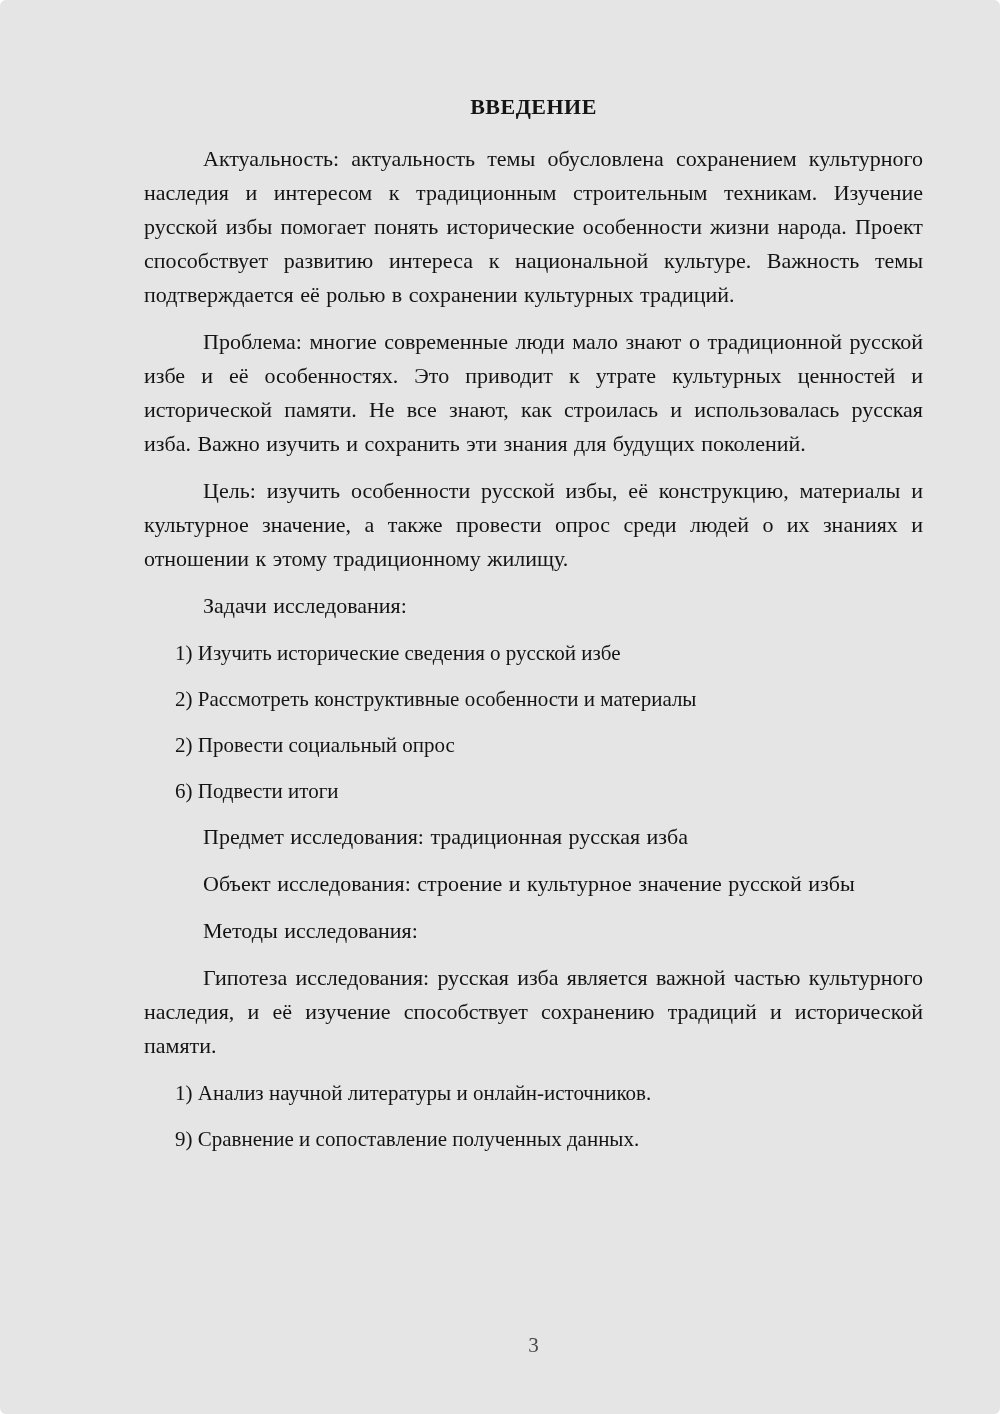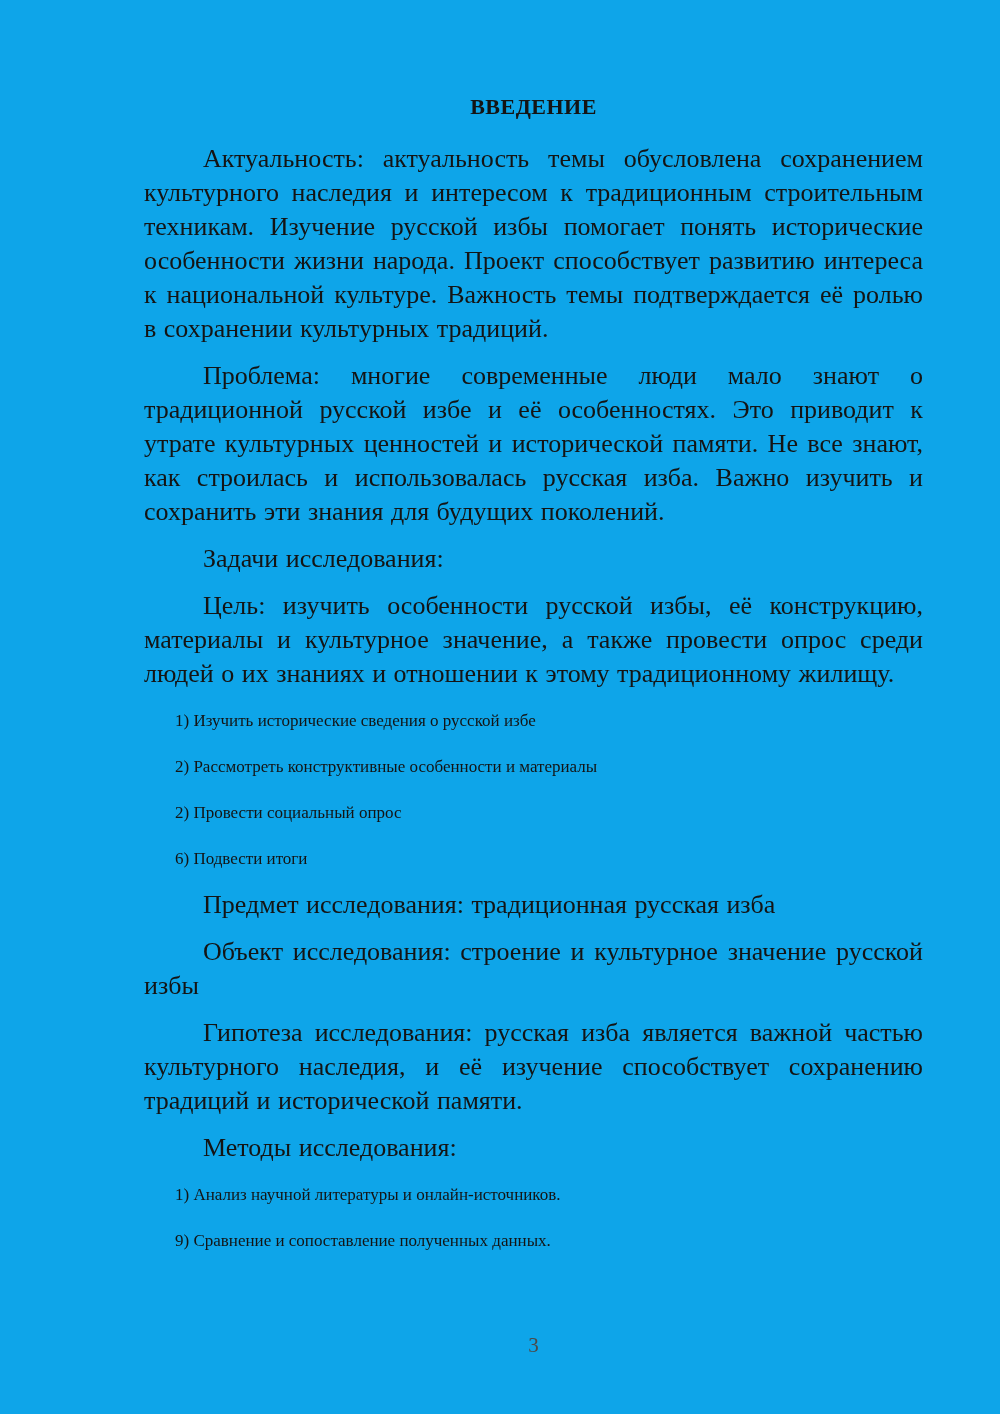--- a/index.html
+++ b/index.html
@@ -5,48 +5,49 @@
   html, body {
     margin: 0;
     padding: 0;
     background: #ffffff;
   }
   .page {
     position: relative;
     width: 1000px;
     height: 1414px;
     margin: 0 auto;
-    background: #0ea5e9;
+    background: #e5e5e5;
     box-sizing: border-box;
     padding: 90px 77px 0 144px;
     font-family: "Liberation Serif", "DejaVu Serif", serif;
     color: #141414;
     overflow: hidden;
+    border-radius: 6px;
   }
   .title {
     font-size: 22px;
     line-height: 34px;
     font-weight: bold;
     text-align: center;
     margin: 0 0 18px 0;
     letter-spacing: 0.5px;
   }
   .para {
-    font-size: 26px;
+    font-size: 22px;
     line-height: 34px;
     text-align: justify;
     text-indent: 59px;
     margin: 0 0 13px 0;
     word-spacing: 1px;
   }
   .heading-line {
     text-align: left;
   }
   .list-item {
-    font-size: 17px;
+    font-size: 21px;
     line-height: 34px;
     text-align: left;
     text-indent: 0;
     margin: 0 0 12px 31px;
   }
   .page-number {
     position: absolute;
     left: 144px;
     width: 779px;
     top: 1328px;
@@ -60,35 +61,35 @@
 <body>
 
 <div class="page">
 
   <h1 class="title">ВВЕДЕНИЕ</h1>
 
   <p class="para">Актуальность: актуальность темы обусловлена сохранением культурного наследия и интересом к традиционным строительным техникам. Изучение русской избы помогает понять исторические особенности жизни народа. Проект способствует развитию интереса к национальной культуре. Важность темы подтверждается её ролью в сохранении культурных традиций.</p>
 
   <p class="para">Проблема: многие современные люди мало знают о традиционной русской избе и её особенностях. Это приводит к утрате культурных ценностей и исторической памяти. Не все знают, как строилась и использовалась русская изба. Важно изучить и сохранить эти знания для будущих поколений.</p>
 
+  <p class="para">Цель: изучить особенности русской избы, её конструкцию, материалы и культурное значение, а также провести опрос среди людей о их знаниях и отношении к этому традиционному жилищу.</p>
+
   <p class="para heading-line">Задачи исследования:</p>
-
-  <p class="para">Цель: изучить особенности русской избы, её конструкцию, материалы и культурное значение, а также провести опрос среди людей о их знаниях и отношении к этому традиционному жилищу.</p>
 
   <p class="list-item">1) Изучить исторические сведения о русской избе</p>
   <p class="list-item">2) Рассмотреть конструктивные особенности и материалы</p>
   <p class="list-item">2) Провести социальный опрос</p>
   <p class="list-item">6) Подвести итоги</p>
 
   <p class="para">Предмет исследования: традиционная русская изба</p>
 
   <p class="para">Объект исследования: строение и культурное значение русской избы</p>
 
+  <p class="para heading-line">Методы исследования:</p>
+
   <p class="para">Гипотеза исследования: русская изба является важной частью культурного наследия, и её изучение способствует сохранению традиций и исторической памяти.</p>
-
-  <p class="para heading-line">Методы исследования:</p>
 
   <p class="list-item">1) Анализ научной литературы и онлайн-источников.</p>
   <p class="list-item">9) Сравнение и сопоставление полученных данных.</p>
 
   <div class="page-number">3</div>
 
 </div>
 
 </body></html>

